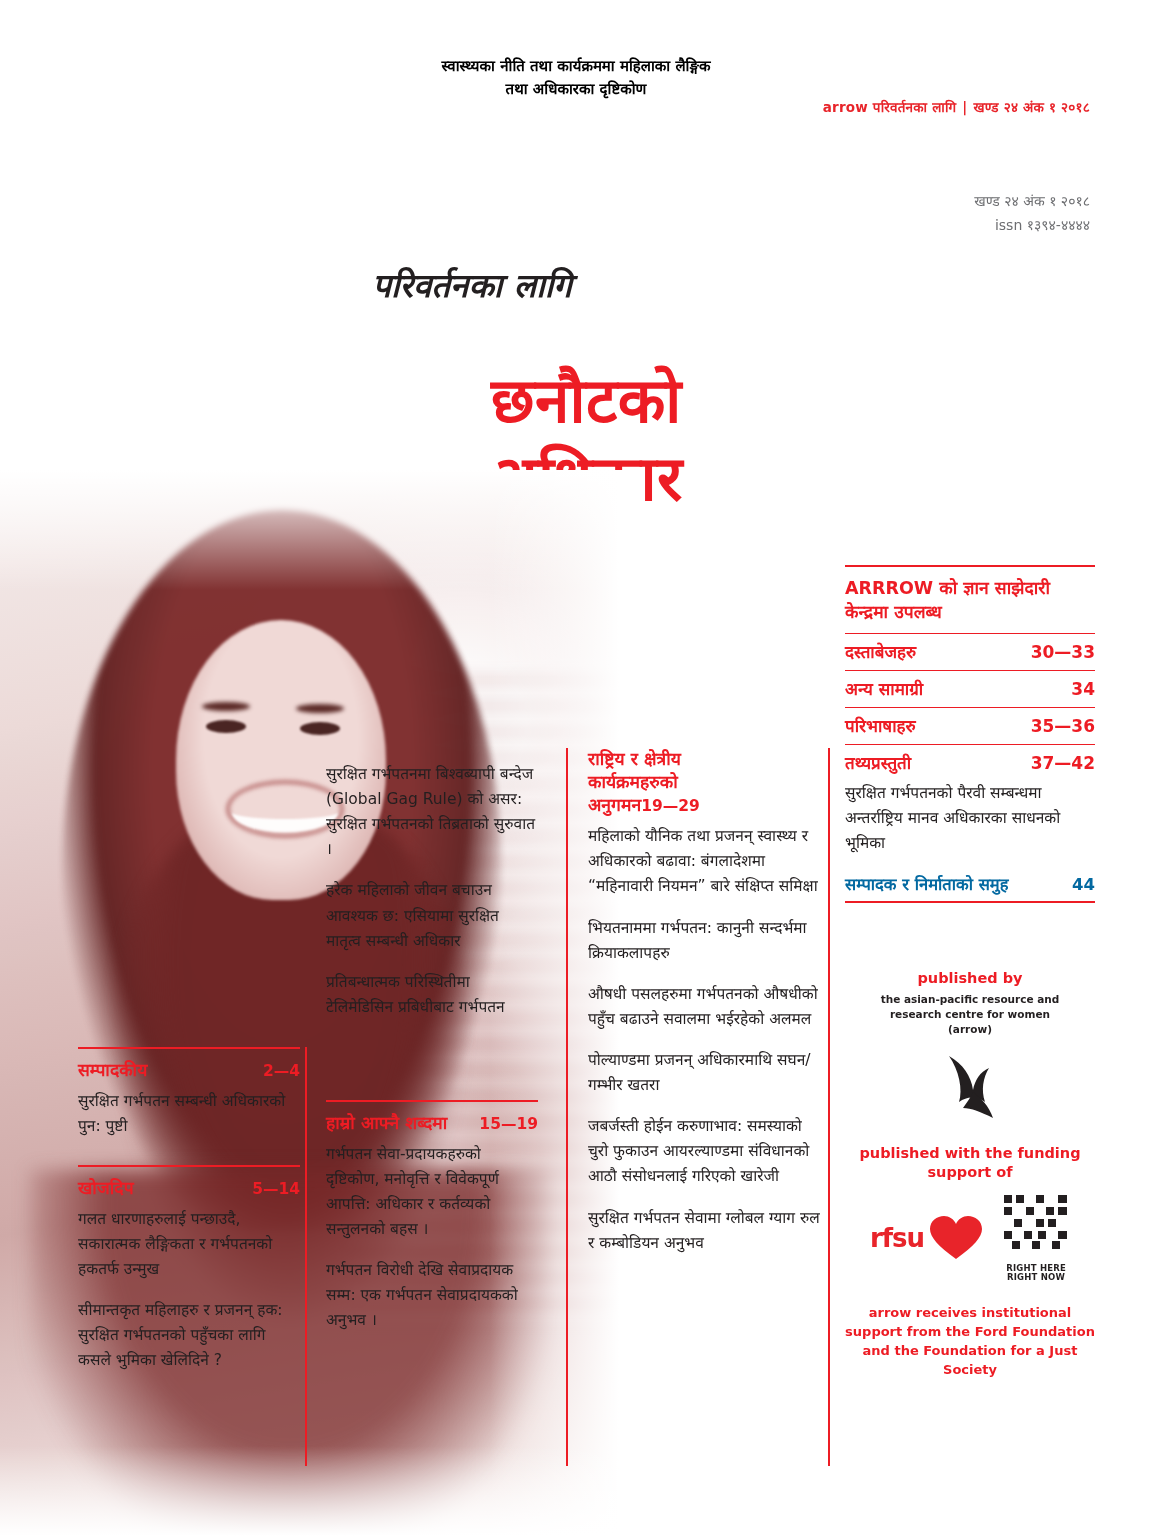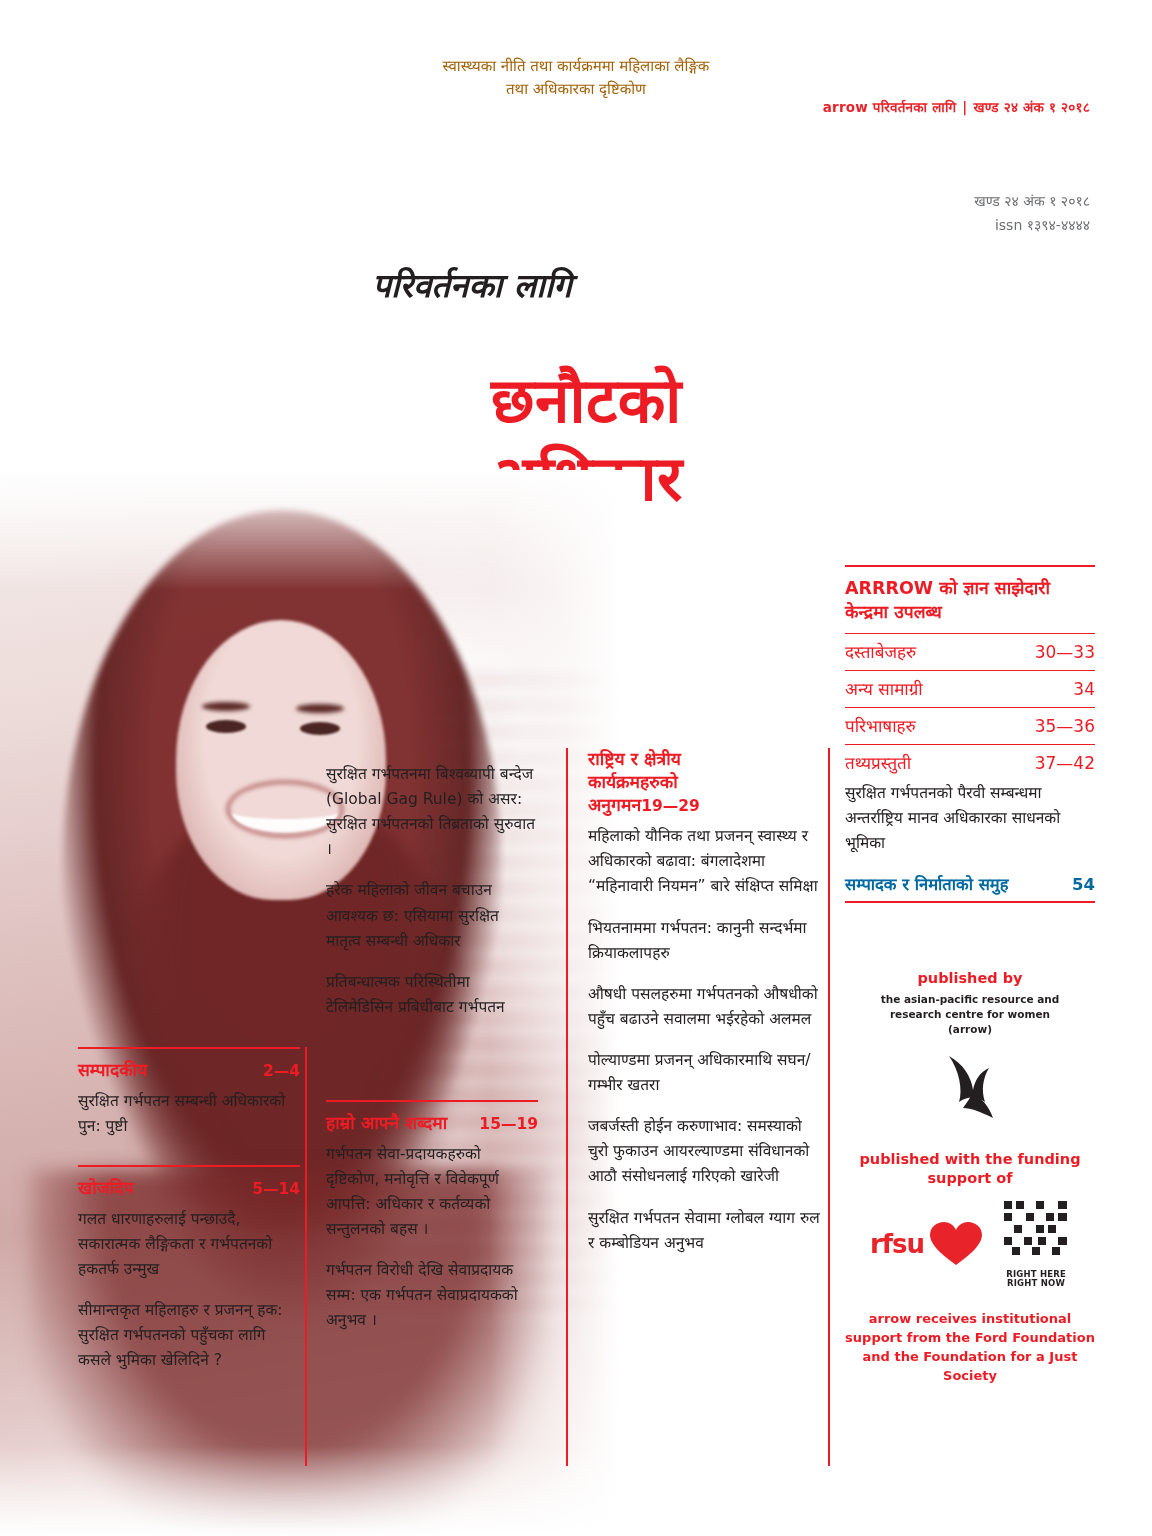--- a/index.html
+++ b/index.html
@@ -14,22 +14,22 @@
     color: #231f20;
     overflow: hidden;
   }
   .page { position: relative; width: 1152px; height: 1536px; background: #fff; }
 
   
   .masthead-sub {
     position: absolute; top: 55px; left: 0; width: 1152px;
     text-align: center;
     font-size: 15px; line-height: 1.55;
-    color: #a16207;
-    font-weight: 400;
+    color: #000000;
+    font-weight: 700;
   }
   .issue-line {
     position: absolute; top: 98px; right: 62px;
     font-size: 13.5px; color: #e8242a; font-weight: 700;
     letter-spacing: .2px;
   }
   .issue-line .sep { color: #e8242a; padding: 0 6px; }
 
   .arrow-logo {
     position: absolute; top: 118px; left: 0; width: 1152px;
@@ -170,21 +170,21 @@
   #col2 { left: 326px; top: 1100px; width: 212px; }
 
   
   #col3 { left: 588px; top: 748px; width: 232px; }
 
   
   #col4 { left: 845px; top: 565px; width: 250px; }
 
   .toc-row {
     display: flex; justify-content: space-between; align-items: baseline;
-    color: #ed1c24; font-weight: 400; font-size: 17px;
+    color: #ed1c24; font-weight: 700; font-size: 17px;
     padding: 6px 0 7px 0;
     border-bottom: 1.5px solid #ed1c24;
   }
   .toc-head-lead {
     color: #ed1c24; font-weight: 700; font-size: 17.5px; line-height: 1.35;
     padding-bottom: 9px; border-bottom: 1.5px solid #ed1c24;
   }
   .toc-note {
     font-size: 15.5px; line-height: 1.6; color: #231f20; padding-top: 9px;
   }
@@ -192,21 +192,21 @@
     display: flex; justify-content: space-between; align-items: baseline;
     color: #0369a1; font-weight: 700; font-size: 16.5px;
     margin-top: 16px; padding-bottom: 6px;
   }
 
   
   .pub { position: absolute; left: 845px; top: 970px; width: 250px; text-align: center; }
   .pub-title { color: #ed1c24; font-weight: 700; font-size: 14.5px; margin-bottom: 6px; }
   .pub-sub { font-size: 10.5px; font-weight: 700; line-height: 1.45; color: #231f20; }
   .arrow-mark { margin: 12px auto 4px; width: 74px; height: 74px; }
-  .fund-title { color: #ed1c24; font-weight: 700; font-size: 14.5px; line-height: 1.35; margin-top: 26px; }
+  .fund-title { color: #ed1c24; font-weight: 700; font-size: 14.5px; line-height: 1.35; margin-top: 20px; }
   .logos { display: flex; justify-content: center; align-items: center; gap: 18px; margin-top: 10px; }
   .rfsu { display: flex; align-items: center; gap: 4px; }
   .rfsu-text { color: #e8242a; font-weight: 800; font-size: 26px; letter-spacing: -1px; }
   .rhrn { text-align: center; }
   .rhrn-label { font-size: 8.5px; font-weight: 800; line-height: 1.1; margin-top: 3px; letter-spacing: .2px;}
   .inst {
     color: #ed1c24; font-weight: 700; font-size: 13px; line-height: 1.45;
     margin-top: 22px;
   }
 </style>
@@ -335,21 +335,21 @@
     </div>
     <div class="toc-row" style="border-bottom:none;">
       <span>तथ्यप्रस्तुती</span>
       <span>37—42</span>
     </div>
 
     <div class="toc-note" style="padding-top:0;">सुरक्षित गर्भपतनको पैरवी सम्बन्धमा अन्तर्राष्ट्रिय मानव अधिकारका साधनको भूमिका</div>
 
     <div class="toc-final">
       <span>सम्पादक र निर्माताको समुह</span>
-      <span>54</span>
+      <span>44</span>
     </div>
     <div class="rule"></div>
   </div>
 
   <div class="pub">
     <div class="pub-title">published by</div>
     <div class="pub-sub">
       <div>the asian-pacific resource and</div>
       <div>research centre for women</div>
       <div>(arrow)</div>

